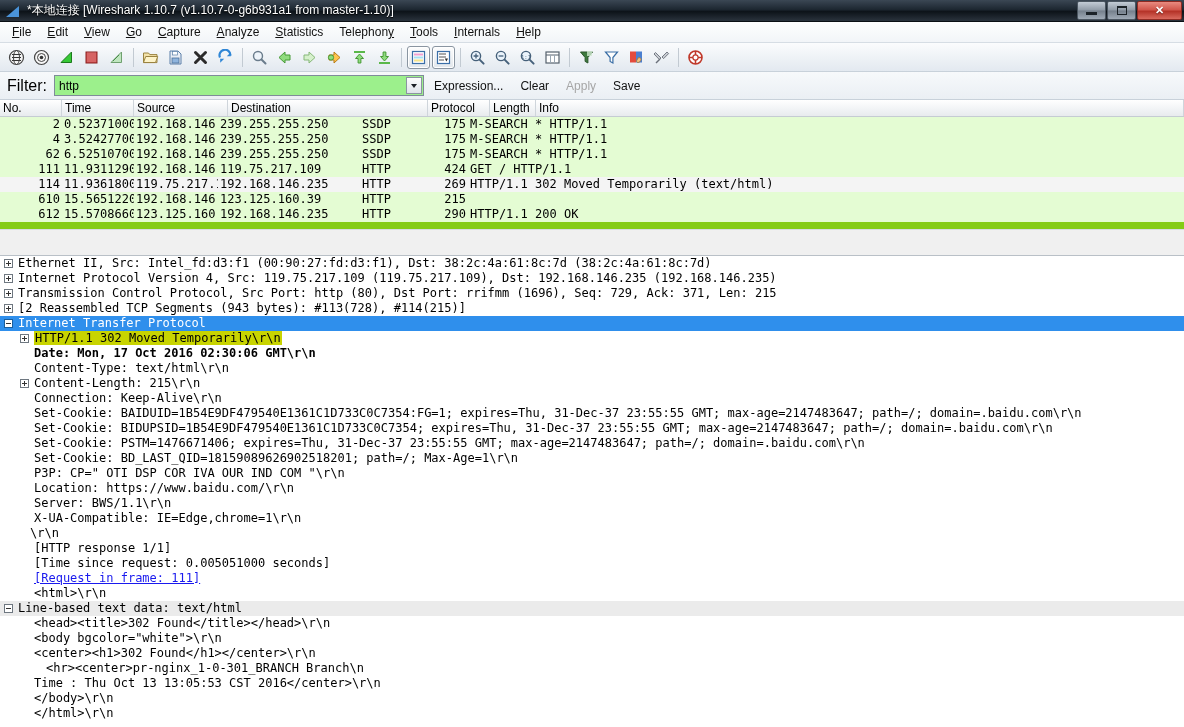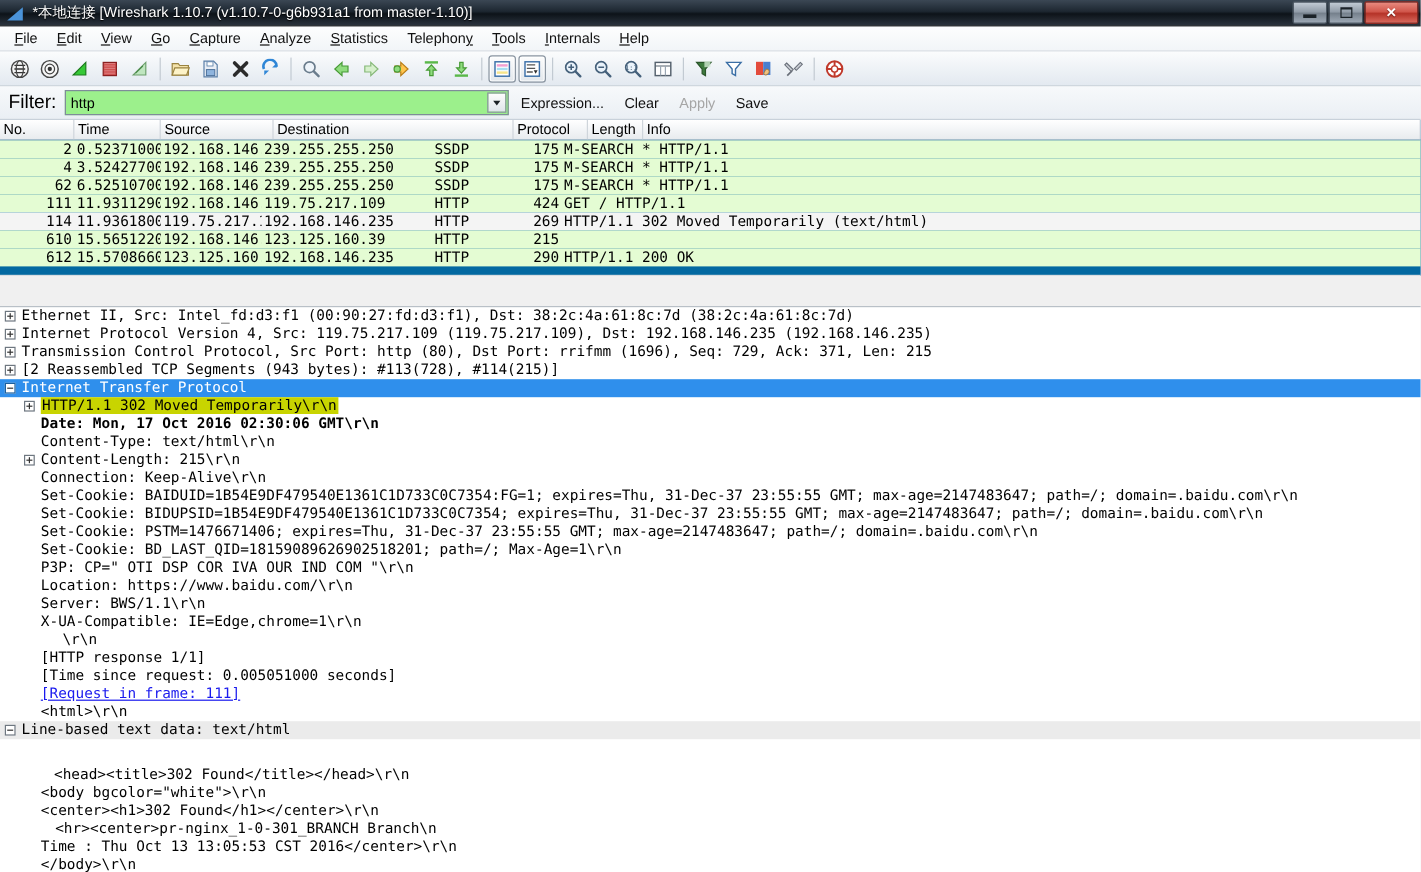--- a/index.html
+++ b/index.html
@@ -178,21 +178,21 @@
     font-size: 12px;
     padding: 2px 7px;
     margin-left: 3px;
     color: #111;
     white-space: nowrap;
   }
   #filterbar .fbtn.disabled { color: #a6a6a6; }
 
   
   #packetlist {
-    background: #0369a1;
+    background: #84cc16;
     height: 130px;
     overflow: hidden;
     border-bottom: 1px solid #d8dde2;
     font-family: "DejaVu Sans Mono", monospace;
   }
   #plheader {
     display: flex;
     height: 17px;
     background: linear-gradient(to bottom, #ffffff 0%, #f3f5f7 50%, #e8ebee 100%);
     border-bottom: 1px solid #c5ccd3;
@@ -653,21 +653,21 @@
       <span class="dtext">Location: https://www.baidu.com/\r\n</span>
     </div>
     <div class="drow" style="padding-left: 20px;">
       <span class="spacer"></span>
       <span class="dtext">Server: BWS/1.1\r\n</span>
     </div>
     <div class="drow" style="padding-left: 20px;">
       <span class="spacer"></span>
       <span class="dtext">X-UA-Compatible: IE=Edge,chrome=1\r\n</span>
     </div>
-    <div class="drow" style="padding-left: 38px;">
+    <div class="drow" style="padding-left: 16px;">
       <span class="spacer"></span>
       <span class="dtext">\r\n</span>
     </div>
     <div class="drow" style="padding-left: 20px;">
       <span class="spacer"></span>
       <span class="dtext">[HTTP response 1/1]</span>
     </div>
     <div class="drow" style="padding-left: 20px;">
       <span class="spacer"></span>
       <span class="dtext">[Time since request: 0.005051000 seconds]</span>
@@ -677,21 +677,21 @@
       <span class="dtext"><span class="link-blue">[Request in frame: 111]</span></span>
     </div>
     <div class="drow" style="padding-left: 20px;">
       <span class="spacer"></span>
       <span class="dtext">&lt;html&gt;\r\n</span>
     </div>
     <div class="drow grayrow" style="padding-left: 4px;">
       <span class="twisty"></span>
       <span class="dtext">Line-based text data: text/html</span>
     </div>
-    <div class="drow" style="padding-left: 31px; margin-top: 22px;">
+    <div class="drow" style="padding-left: 20px;">
       <span class="spacer"></span>
       <span class="dtext">&lt;head&gt;&lt;title&gt;302 Found&lt;/title&gt;&lt;/head&gt;\r\n</span>
     </div>
     <div class="drow" style="padding-left: 20px;">
       <span class="spacer"></span>
       <span class="dtext">&lt;body bgcolor="white"&gt;\r\n</span>
     </div>
     <div class="drow" style="padding-left: 20px;">
       <span class="spacer"></span>
       <span class="dtext">&lt;center&gt;&lt;h1&gt;302 Found&lt;/h1&gt;&lt;/center&gt;\r\n</span>

